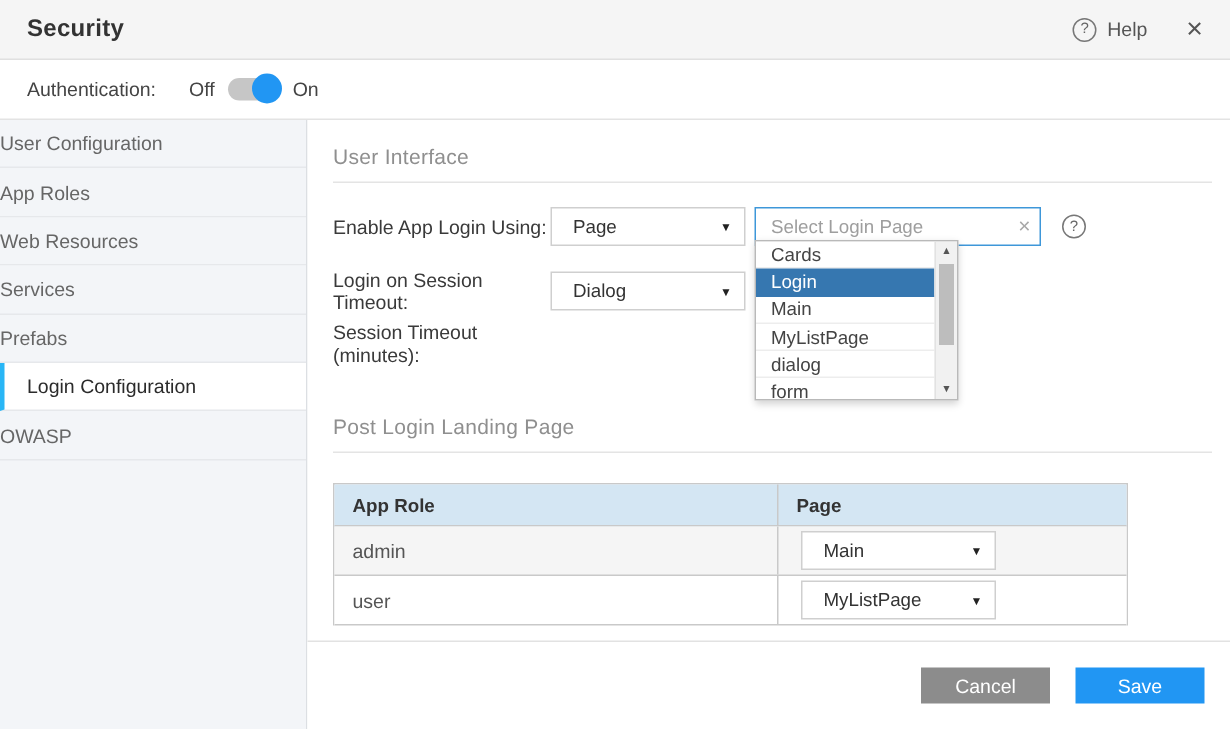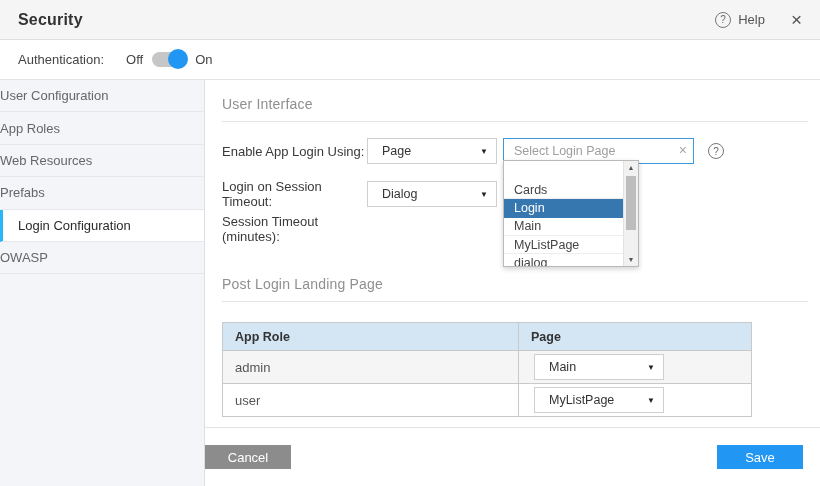--- a/index.html
+++ b/index.html
@@ -89,21 +89,21 @@
   .field-help { margin-left:14px; cursor:pointer; }
 
   .section-header-2 { margin-top:30px; }
 
   
   .dropdown-panel {
     position:absolute; left:503px; top:160px; width:136px; height:107px;
     background:#fff; border:1px solid #b9b9b9; box-shadow:0 2px 5px rgba(0,0,0,.18);
     display:flex; z-index:10; overflow:hidden;
   }
-  .dd-options { flex:1;margin-top:20px; }
+  .dd-options { flex:1; }
   .dd-option {
     height:18.3px; display:flex; align-items:center; padding-left:10px;
     color:#444; font-size:12.5px; border-bottom:1px solid #ededed; cursor:pointer;
     background:#fff;
   }
   .dd-option.selected { background:#3677b0; color:#fff; border-bottom-color:#3677b0; }
   .dd-scrollbar {
     width:15px; background:#f1f1f1; display:flex; flex-direction:column;
     align-items:center; flex:none; border-left:1px solid #e2e2e2;
   }
@@ -124,21 +124,21 @@
   .t-cell.c1 { width:296px; border-right:1px solid #c9c9c9; }
   .t-cell.c2 { flex:1; }
   .t-body-row { height:33px; background:#fff; }
   .t-body-row.alt { background:#f5f5f5; }
   .row-select { margin-left:3px; }
 
   
   .main-footer {
     position:absolute; left:0; right:0; bottom:0; height:59px;
     border-top:1px solid #e2e2e2; display:flex; align-items:center;
-    justify-content:space-between; padding-right:17px; gap:6px; background:#fff;
+    justify-content:flex-end; padding-right:17px; gap:17px; background:#fff;
   }
   .btn {
     height:24px; min-width:86px; border:none; color:#fff; font-size:13px;
     font-family:"Liberation Sans", sans-serif; cursor:pointer; padding:0 18px;
   }
   .btn-cancel { background:#8c8c8c; }
   .btn-save { background:#2196f3; }
 </style>
 </head>
 <body>
@@ -163,20 +163,21 @@
     </span>
     <span class="toggle-word">On</span>
   </div>
 
   <div class="body">
 
     <div class="sidebar">
       <div class="side-item">User Configuration</div>
       <div class="side-item">App Roles</div>
       <div class="side-item">Web Resources</div>
+      <div class="side-item">Services</div>
       <div class="side-item">Prefabs</div>
       <div class="side-item selected">Login Configuration</div>
       <div class="side-item">OWASP</div>
     </div>
 
     <div class="main">
 
       <div class="section-header">User Interface</div>
 
       <div class="form-row">

